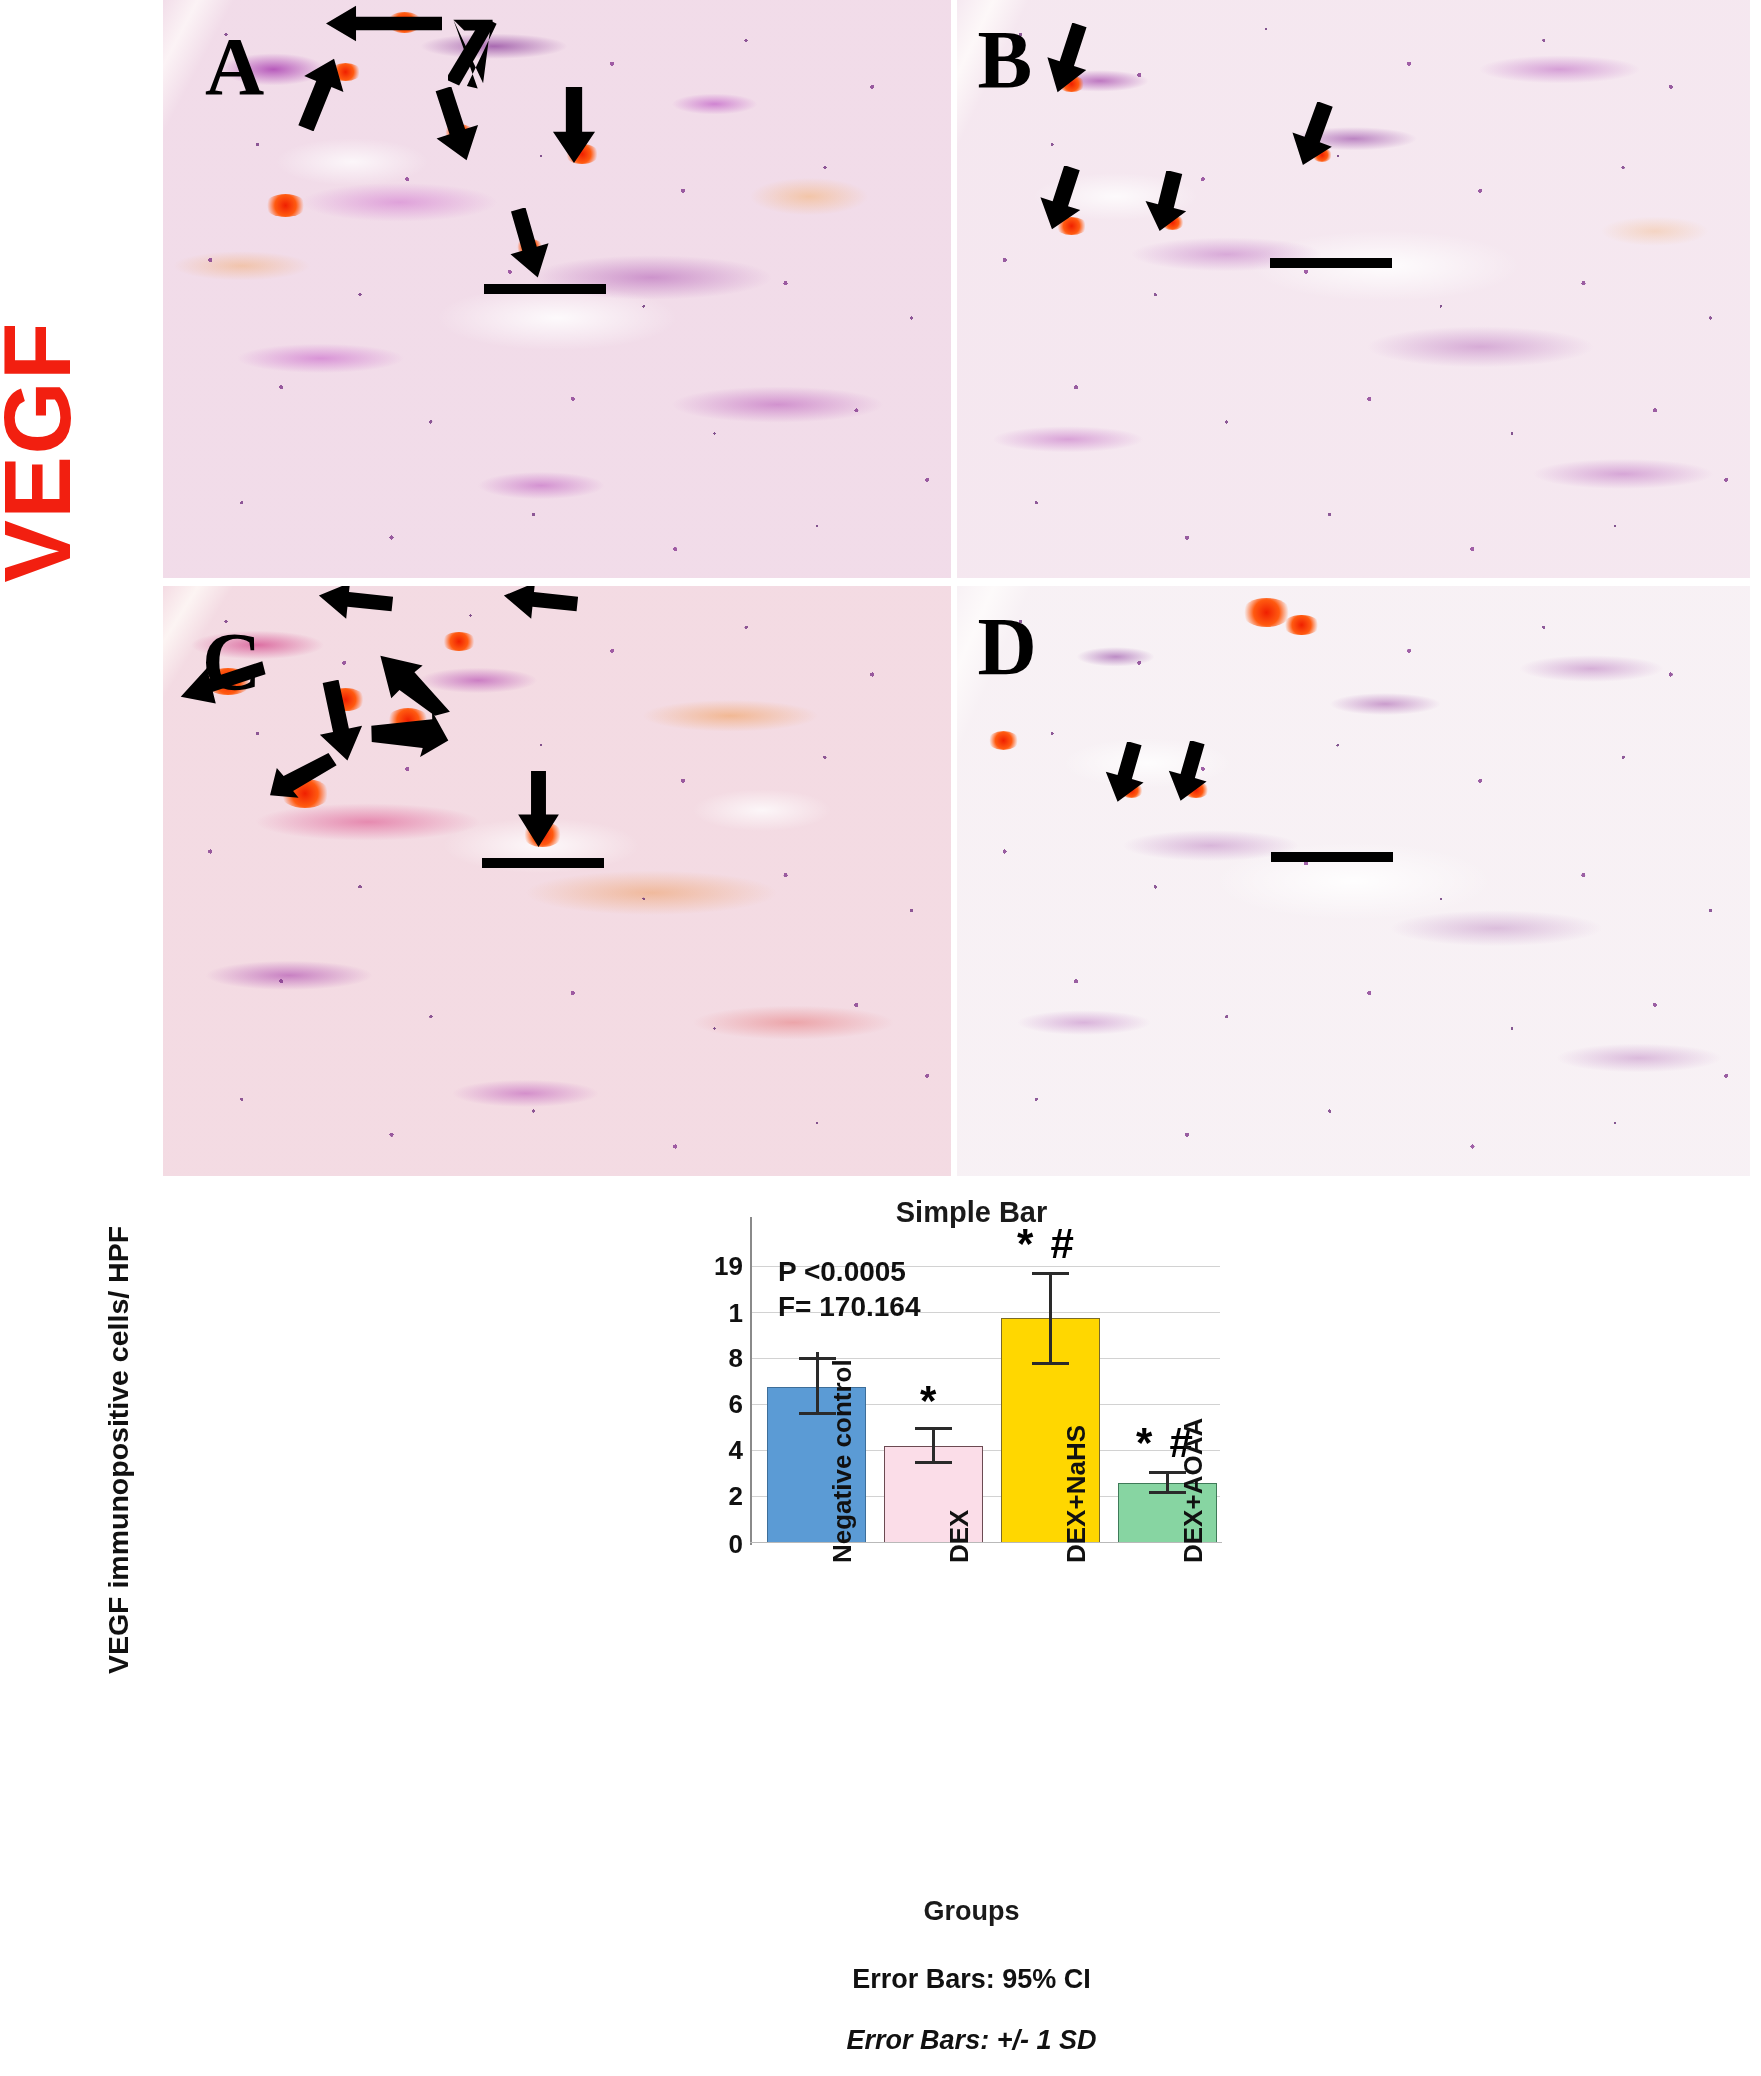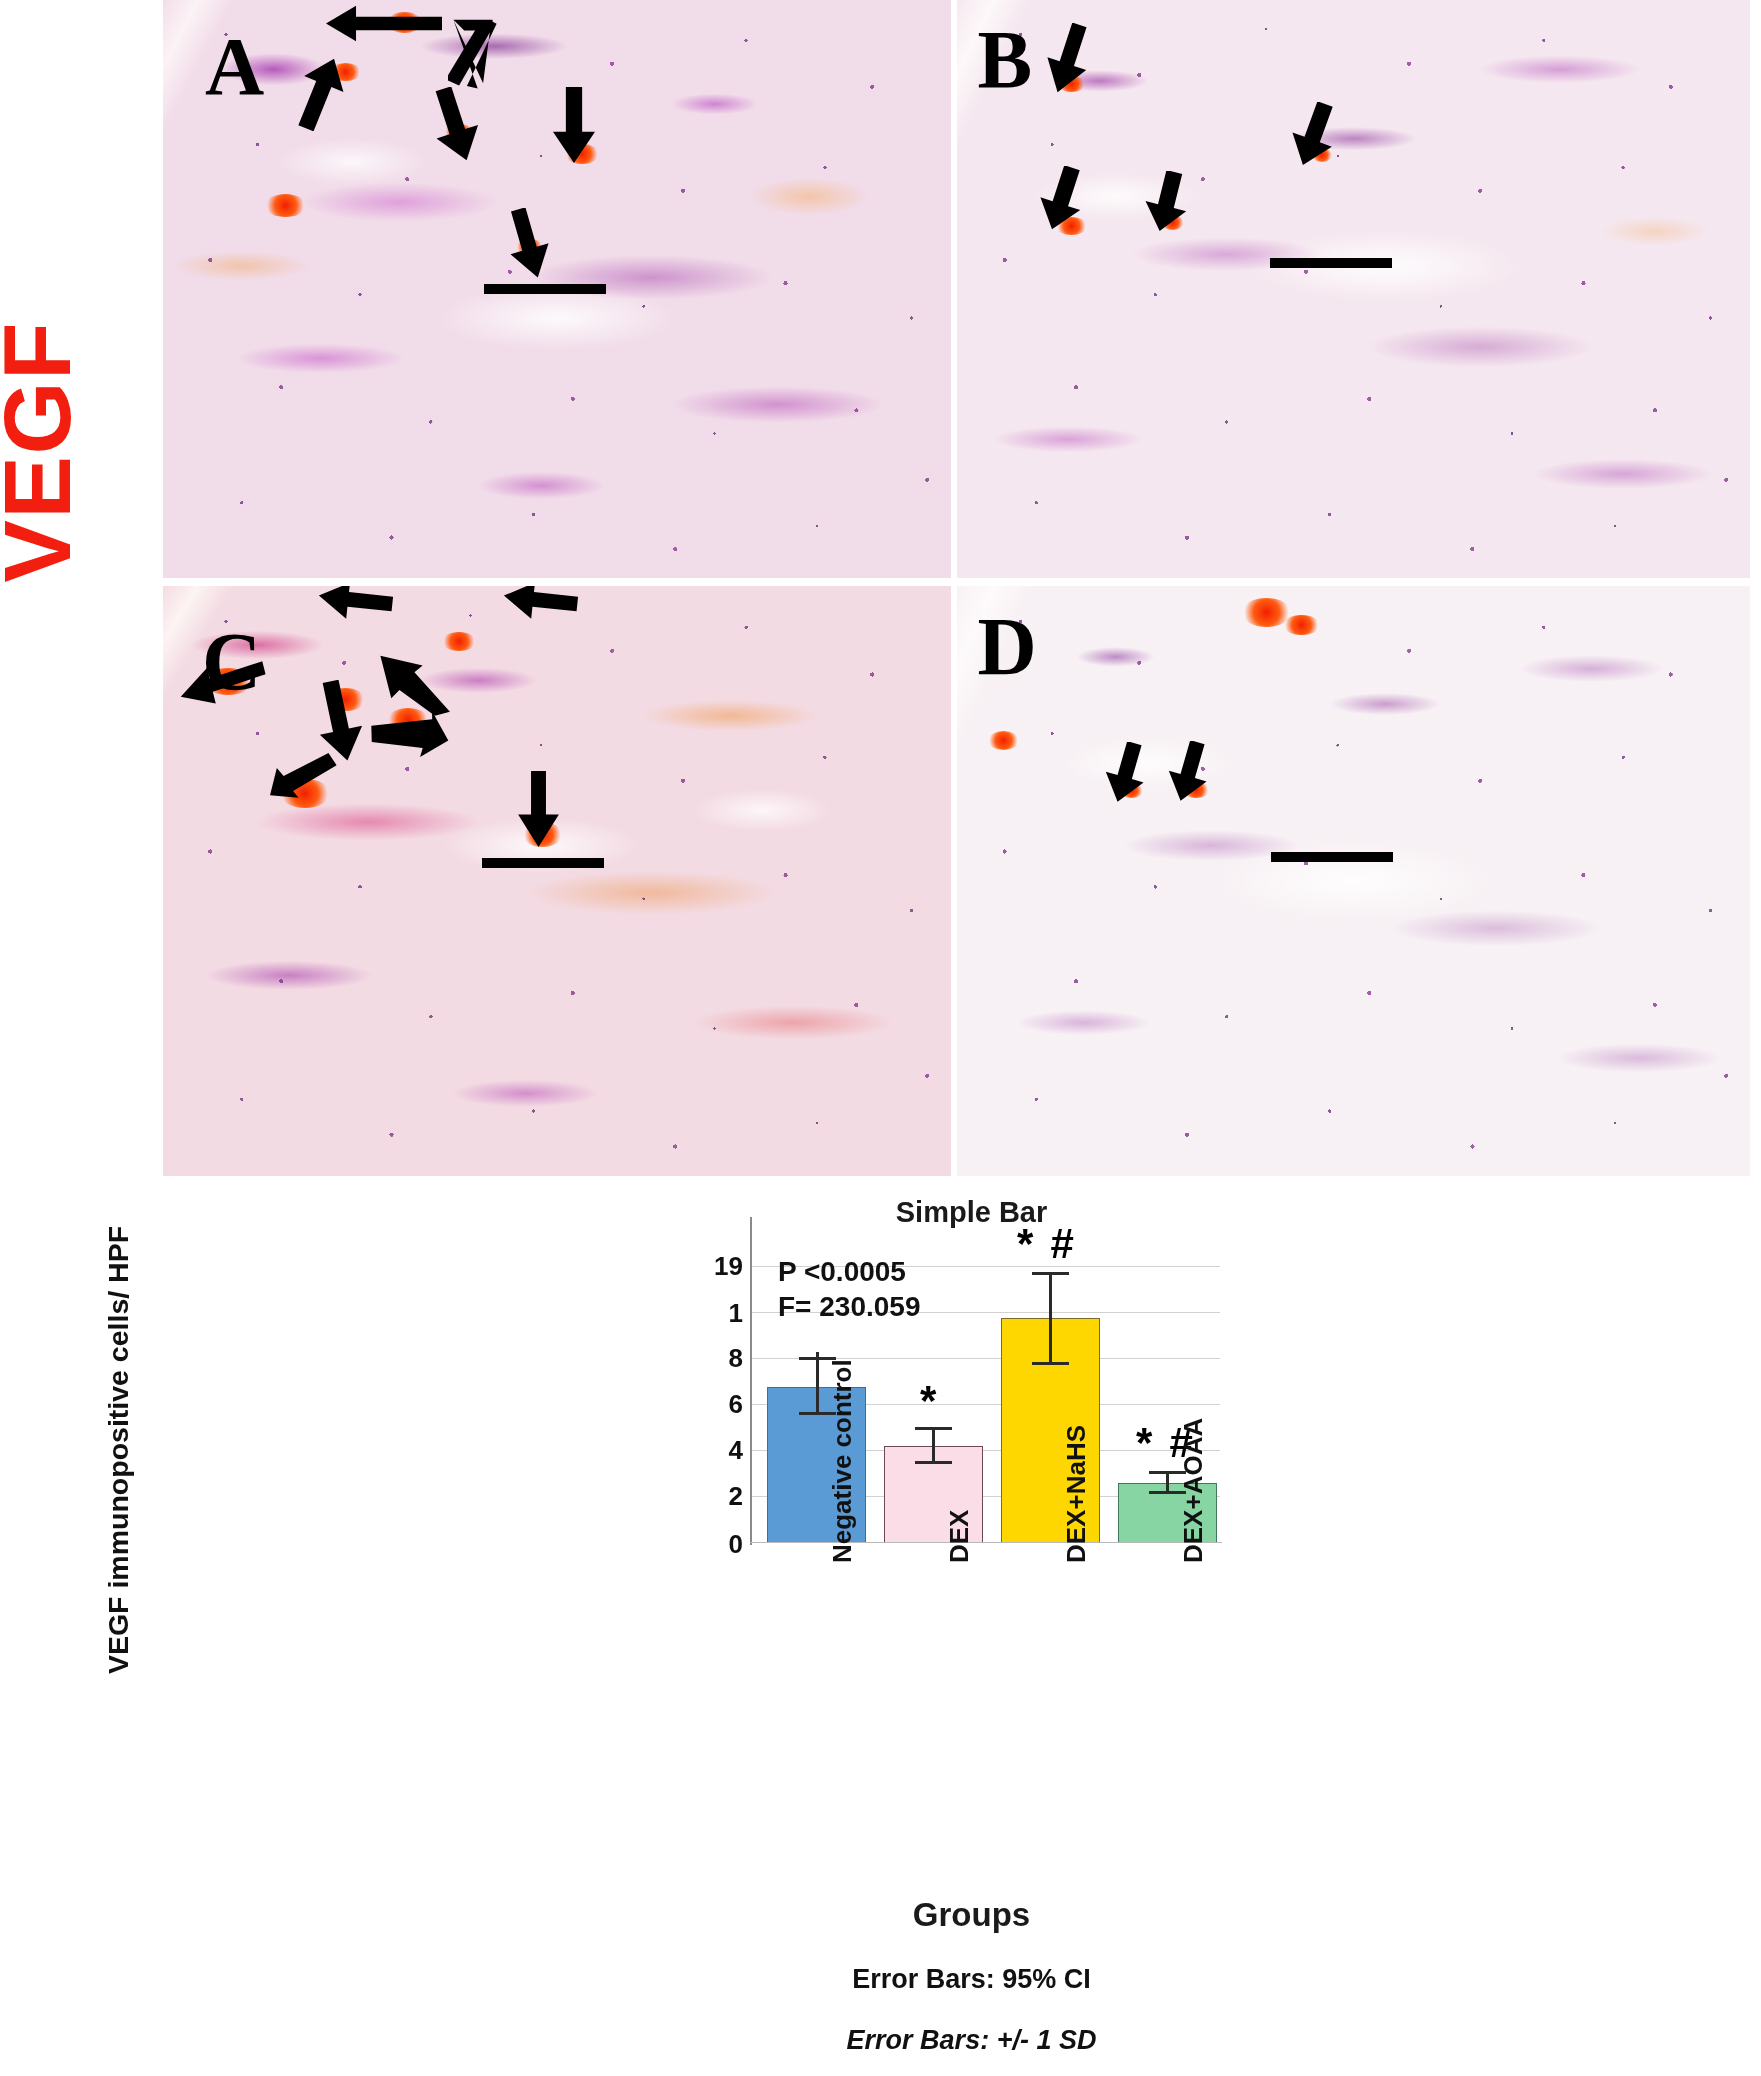--- a/index.html
+++ b/index.html
@@ -150,21 +150,21 @@
   .errbar{position:absolute;width:2.7px;background:#2a2a2a;}
   .errcap{position:absolute;height:3.4px;width:37px;background:#2a2a2a;}
   .sig{position:absolute;font-size:42px;font-weight:bold;color:#000;
       font-family:"Liberation Sans",sans-serif;letter-spacing:2.7px;white-space:nowrap;}
   .xtick-label{position:absolute;font-size:26px;font-weight:bold;color:#111;
       white-space:nowrap;transform:rotate(-90deg);transform-origin:left top;}
 
   #stats-box{position:absolute;left:27px;top:9.5px;font-size:28px;font-weight:bold;
       color:#111;line-height:1.28;}
   #x-axis-title{position:absolute;left:781px;top:720px;width:381px;text-align:center;
-      font-size:33px;font-weight:bold;color:#1a1a1a;}
+      font-size:27px;font-weight:bold;color:#1a1a1a;}
   .footnote{position:absolute;width:951px;text-align:center;left:496px;
       font-size:27px;font-weight:bold;color:#111;}
 </style>
 </head>
 <body>
 
 <div id="figure">
 
   <div id="vegf-label">VEGF</div>
 
@@ -324,21 +324,21 @@
 
         <div class="errbar" style="left:415px;bottom:51px;height:21px;"></div>
         <div class="errcap" style="left:398px;bottom:49px;"></div>
         <div class="errcap" style="left:398px;bottom:69px;"></div>
 
         <div id="y-axis-line"></div>
         <div id="x-axis-line"></div>
 
         <div id="stats-box">
           <div>P &lt;0.0005</div>
-          <div>F= 230.059</div>
+          <div>F= 170.164</div>
         </div>
 
         <div class="sig" style="left:169px;bottom:118px;">*</div>
         <div class="sig" style="left:266px;bottom:275px;">* #</div>
         <div class="sig" style="left:385px;bottom:76px;">* #</div>
       </div>
 
       <div class="ytick-label" style="bottom:264px;">19</div>
       <div class="ytick-label" style="bottom:217px;">1</div>
       <div class="ytick-label" style="bottom:172px;">8</div>

